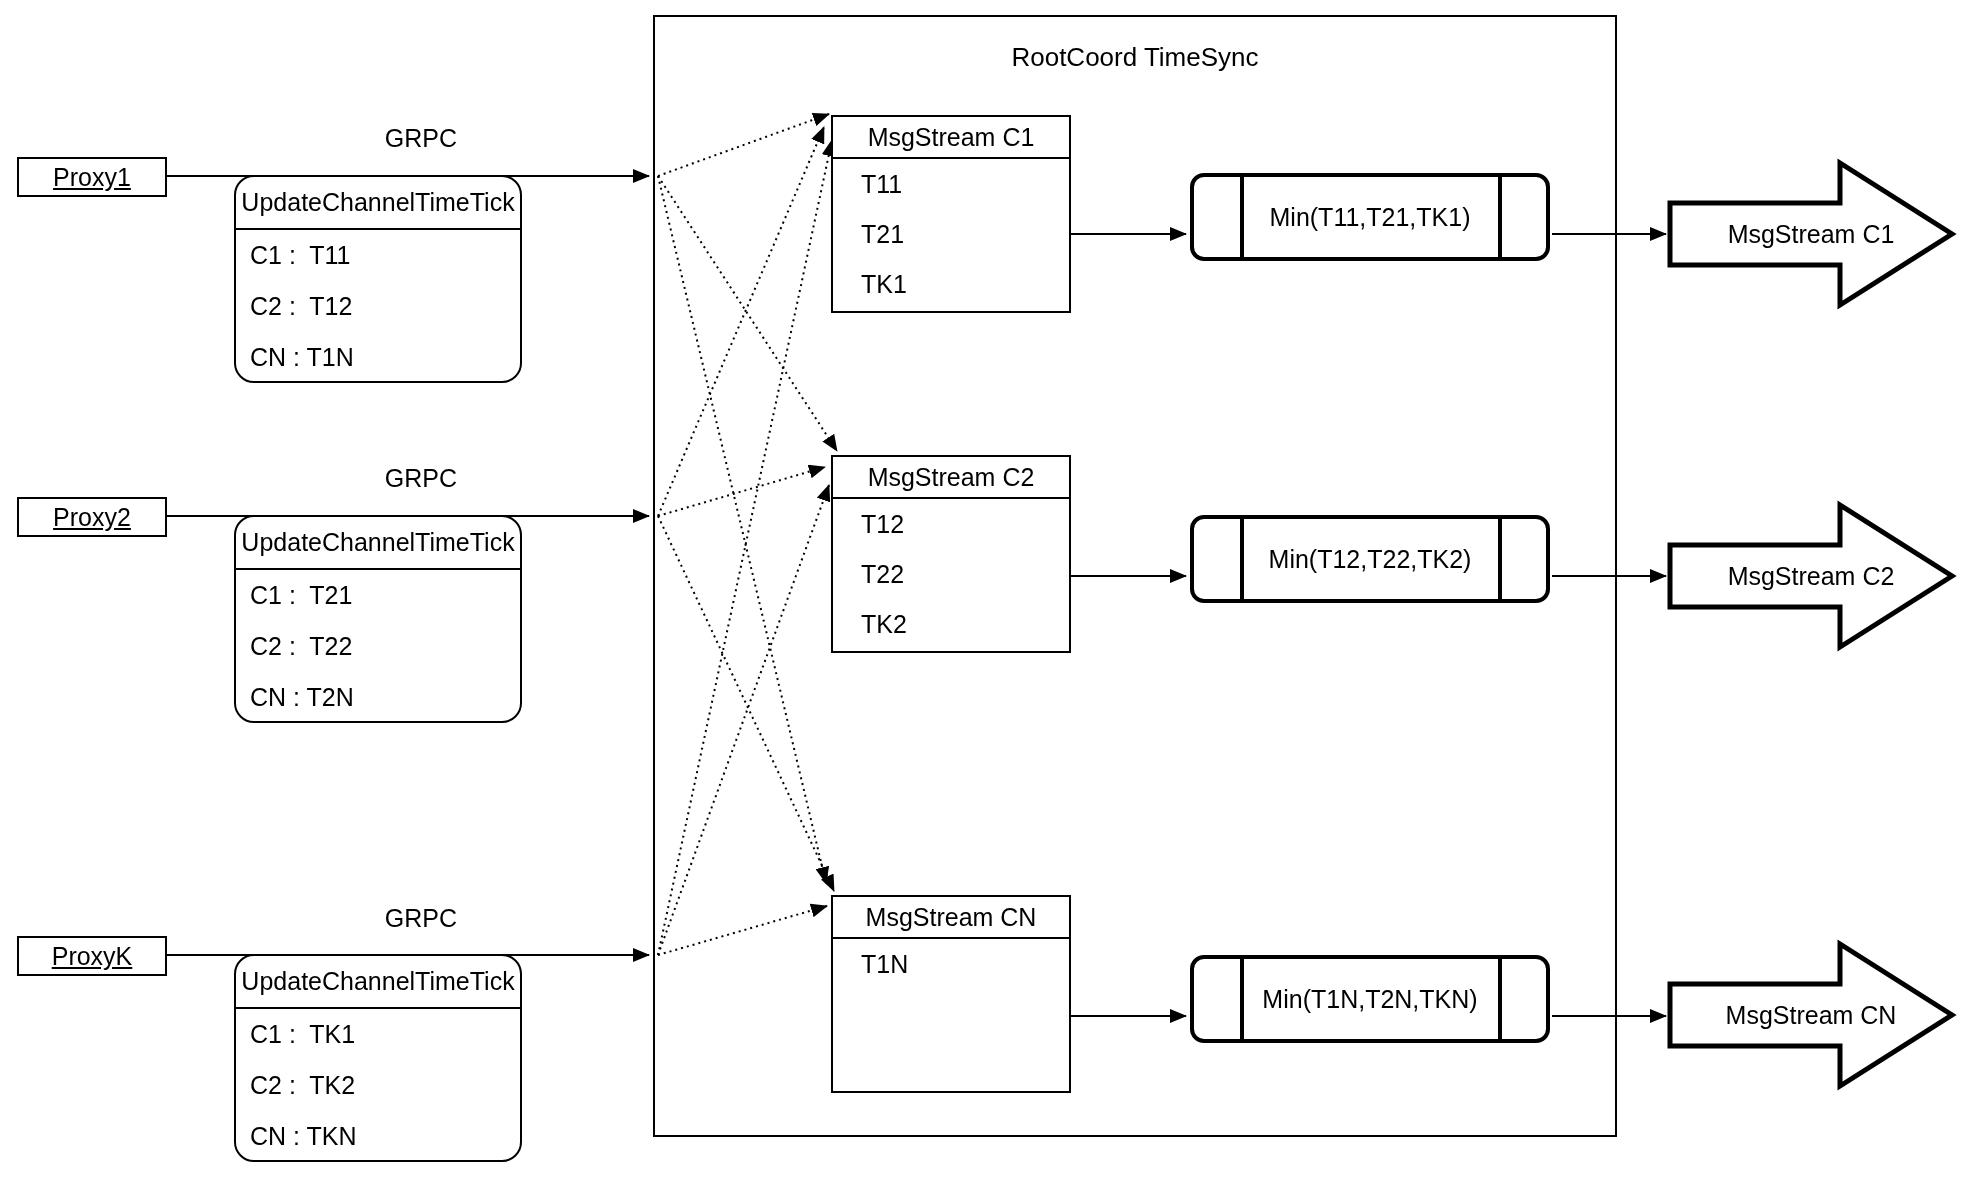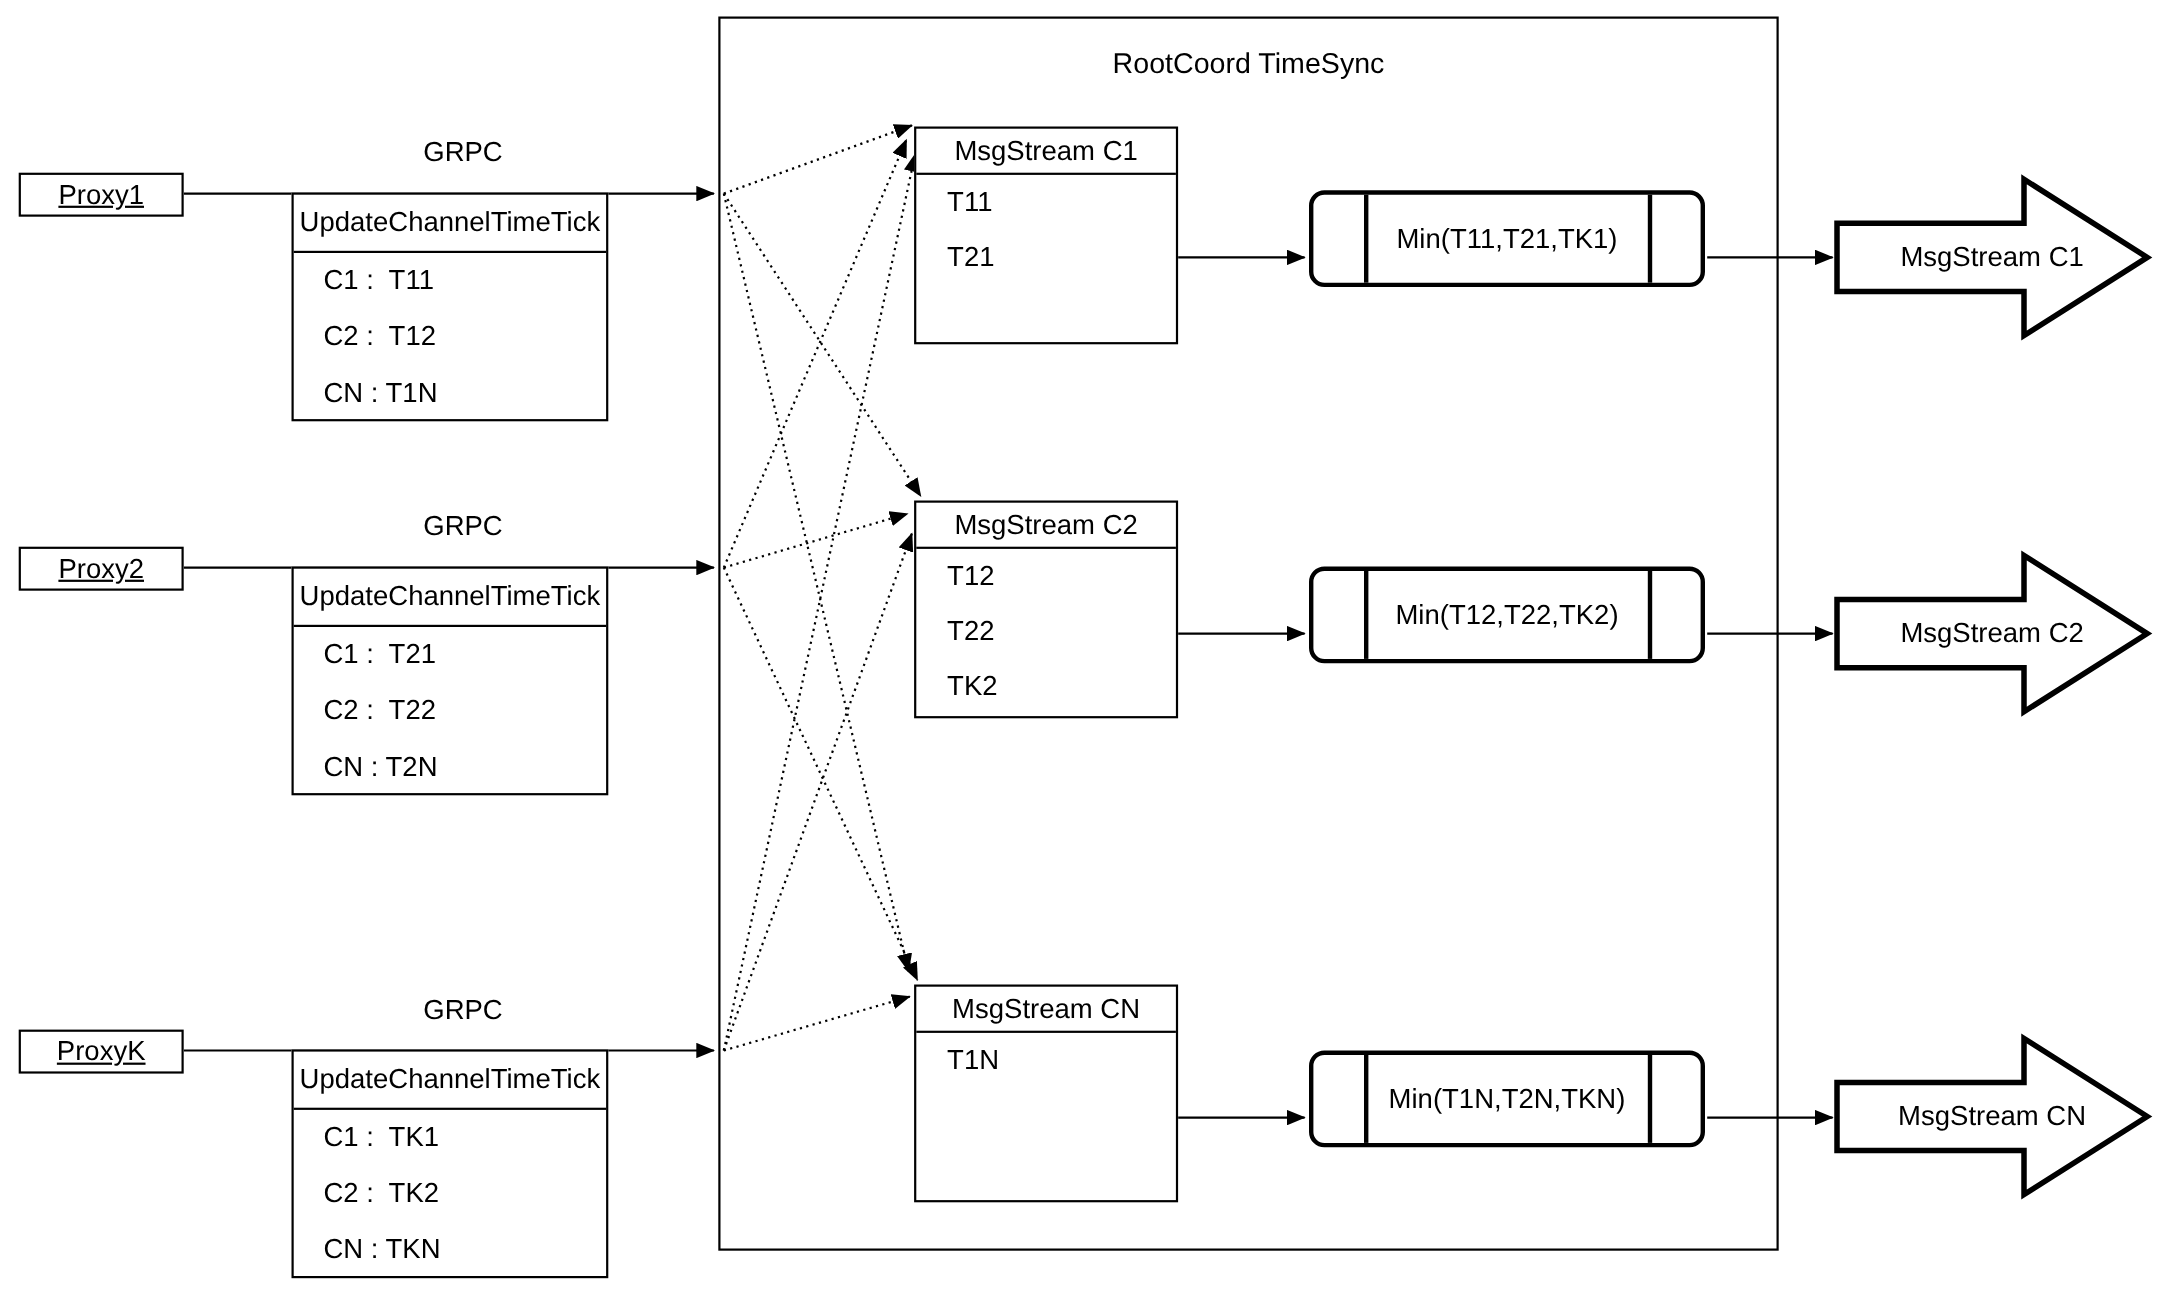--- a/index.html
+++ b/index.html
@@ -7,28 +7,28 @@
     position:relative; width:1969px; height:1183px; background:#ffffff;
     font-family:"Liberation Sans", sans-serif; color:#000; overflow:hidden;
   }
   .layer { position:absolute; left:0; top:0; }
   .box { position:absolute; border:2px solid #000; background:#fff; box-sizing:border-box; }
   .proxy {
     left:17px; width:150px; height:40px;
     display:flex; align-items:center; justify-content:center; font-size:25px;text-decoration:underline;
   }
   .grpc { position:absolute; left:257px; width:200px; text-align:right; font-size:25px; }
-  .utable { left:265px; width:288px; height:208px; }
+  .utable { left:234px; width:288px; height:208px;border-radius:20px; }
   .utable-header {
     height:51px; border-bottom:2px solid #000;
     display:flex; align-items:center; justify-content:center; font-size:25px;
   }
   .utable-row {
     height:51px; display:flex; align-items:center;
-    padding-left:14px; font-size:25px; white-space:pre;margin-left:13px;
+    padding-left:14px; font-size:25px; white-space:pre;
   }
   .container-box { left:653px; top:15px; width:964px; height:1122px; background:transparent; }
   .container-title { position:absolute; top:25px; left:0; right:0; text-align:center; font-size:26px; }
   .ms-box { left:831px; width:240px; height:198px; }
   .ms-header {
     height:40px; border-bottom:2px solid #000;
     display:flex; align-items:center; justify-content:center; font-size:25px;
   }
   .ms-row {
     height:50px; display:flex; align-items:center;
@@ -97,20 +97,21 @@
   <div class="box utable" style="top:175px">
     <div class="utable-header">UpdateChannelTimeTick</div>
     <div class="utable-row">C1 :  T11</div>
     <div class="utable-row">C2 :  T12</div>
     <div class="utable-row">CN : T1N</div>
   </div>
   <div class="box ms-box" style="top:115px">
     <div class="ms-header">MsgStream C1</div>
     <div class="ms-row">T11</div>
     <div class="ms-row">T21</div>
+    <div class="ms-row">TK1</div>
   </div>
   <div class="box min-box" style="top:173px">
     <div class="min-divider left"></div>
     <div class="min-divider right"></div>
     <div class="min-label">Min(T11,T21,TK1)</div>
   </div>
   <div class="arrow-label" style="top:219px">MsgStream C1</div>
 
   <div class="box proxy" style="top:497px">
     <span>Proxy2</span>

